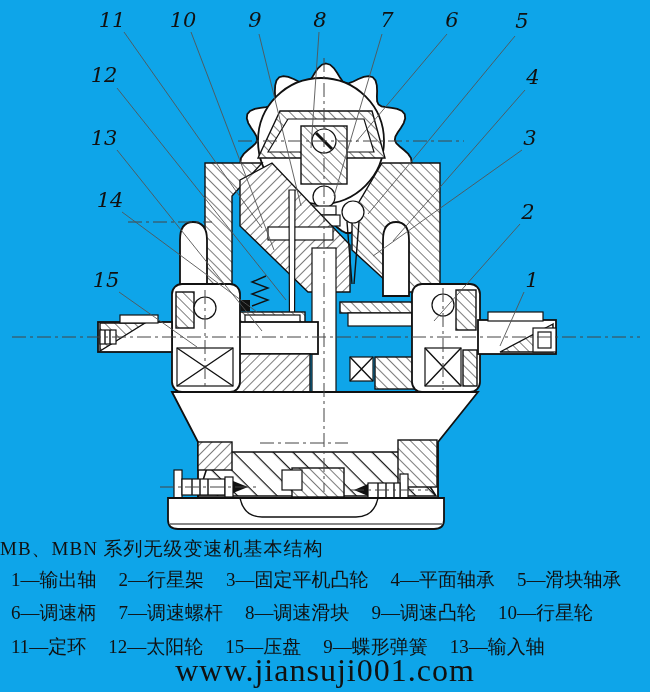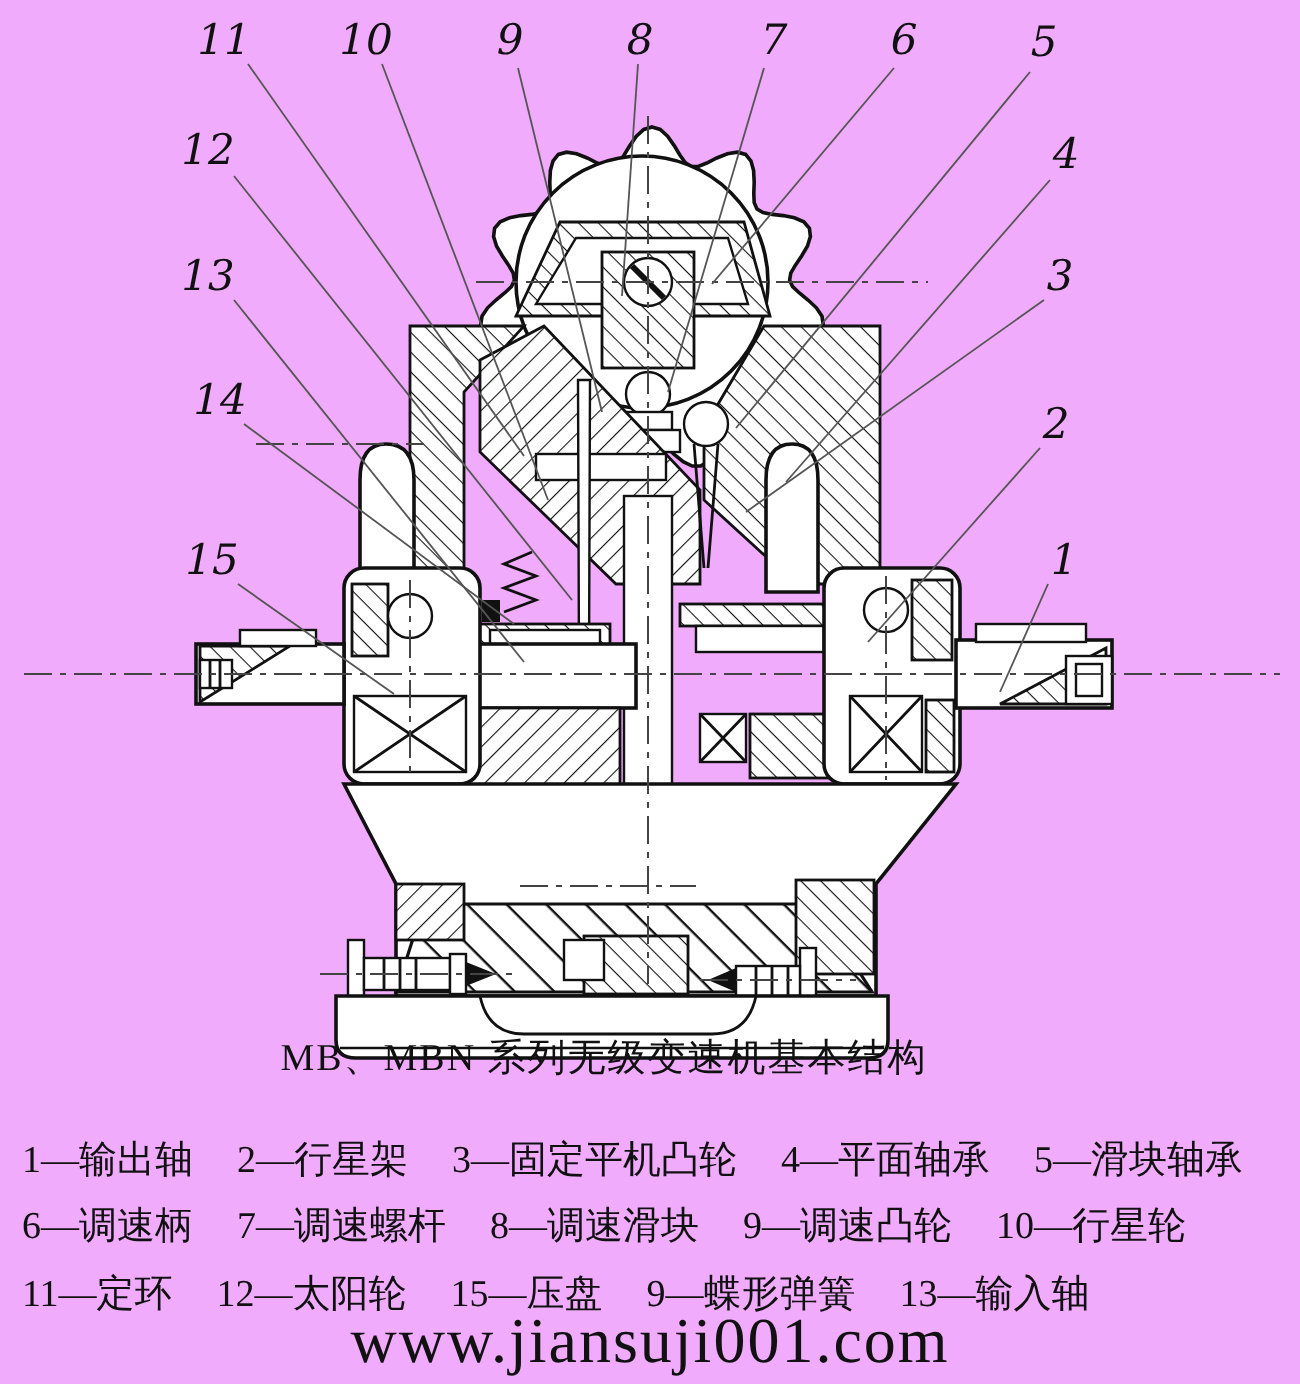--- a/index.html
+++ b/index.html
@@ -1,29 +1,29 @@
 <!DOCTYPE html>
 <html><head>
 <meta charset="utf-8">
 <style>
   html,body{margin:0;padding:0;background:#ffffff;}
-  #page{position:relative;width:650px;height:692px;background:#f0abfc;overflow:hidden;
+  #page{position:relative;width:650px;height:692px;background:#0ea5e9;overflow:hidden;
         font-family:"Liberation Serif","DejaVu Serif",serif;color:#111;}
   #figure-svg{position:absolute;left:0;top:0;}
   .outline{fill:#ffffff;stroke:#111;stroke-width:1.8;}
   .thin{fill:#ffffff;stroke:#111;stroke-width:1.2;}
   .hatch{fill:url(#h1);stroke:#111;stroke-width:1.4;}
   .hatch2{fill:url(#h2);stroke:#111;stroke-width:1.4;}
   .hatchw{fill:url(#hw);stroke:#111;stroke-width:1.6;}
   .dark{fill:#111;stroke:none;}
   .wire{fill:none;stroke:#111;stroke-width:1.4;}
   .cl{stroke:#444;stroke-width:1;stroke-dasharray:14 4 3 4;fill:none;}
   .leader{stroke:#555;stroke-width:0.9;fill:none;}
   .callout-num{font:italic 21px "DejaVu Serif","Liberation Serif",serif;fill:#111;}
-  .caption{position:absolute;left:0;top:516px;width:604px;text-align:center;
+  .caption{position:absolute;left:0;top:536px;width:604px;text-align:left;
            font-size:19px;letter-spacing:1px;}
   .legend-row{position:absolute;left:0;width:650px;text-align:left;font-size:19px;white-space:nowrap;}
   #legend-row-0{top:567px;}
   #legend-row-1{top:600px;}
   #legend-row-2{top:634px;}
   .legend-item{display:inline-block;margin:0 11px;}
   .watermark{position:absolute;left:0;top:652px;width:650px;text-align:center;
              font-size:32px;letter-spacing:1px;font-family:Liberation Serif, serif;}
 </style>
 </head>

